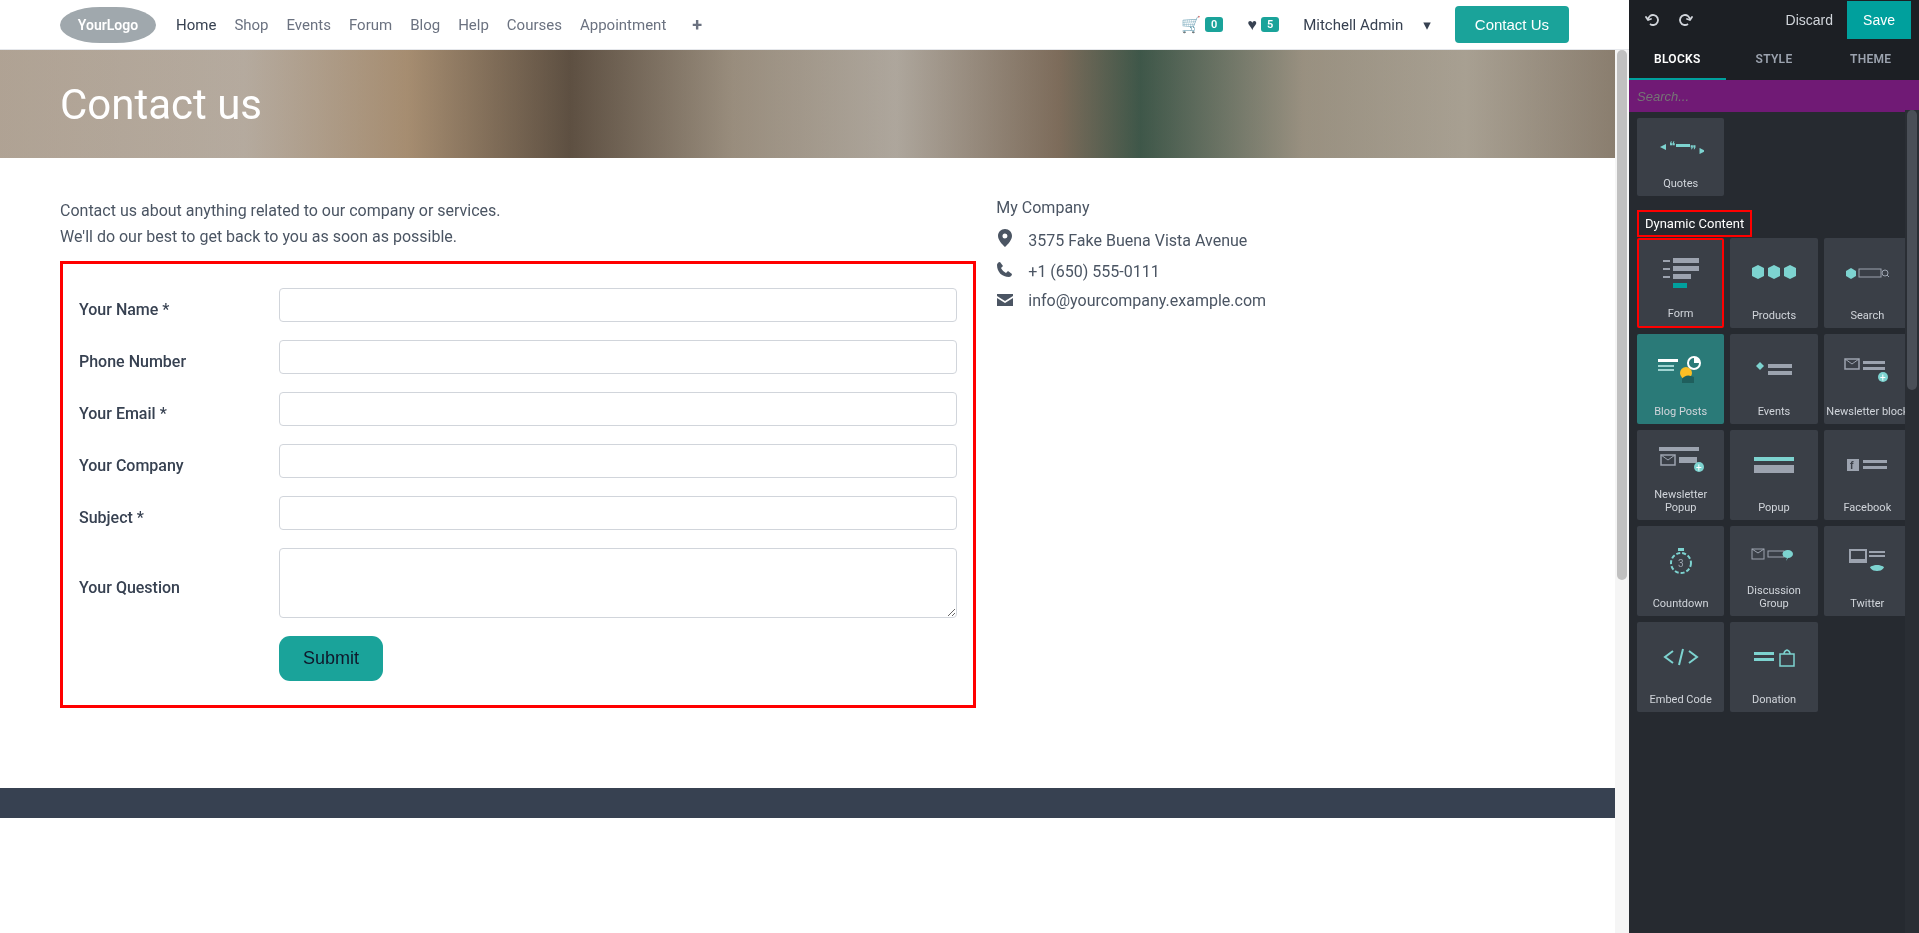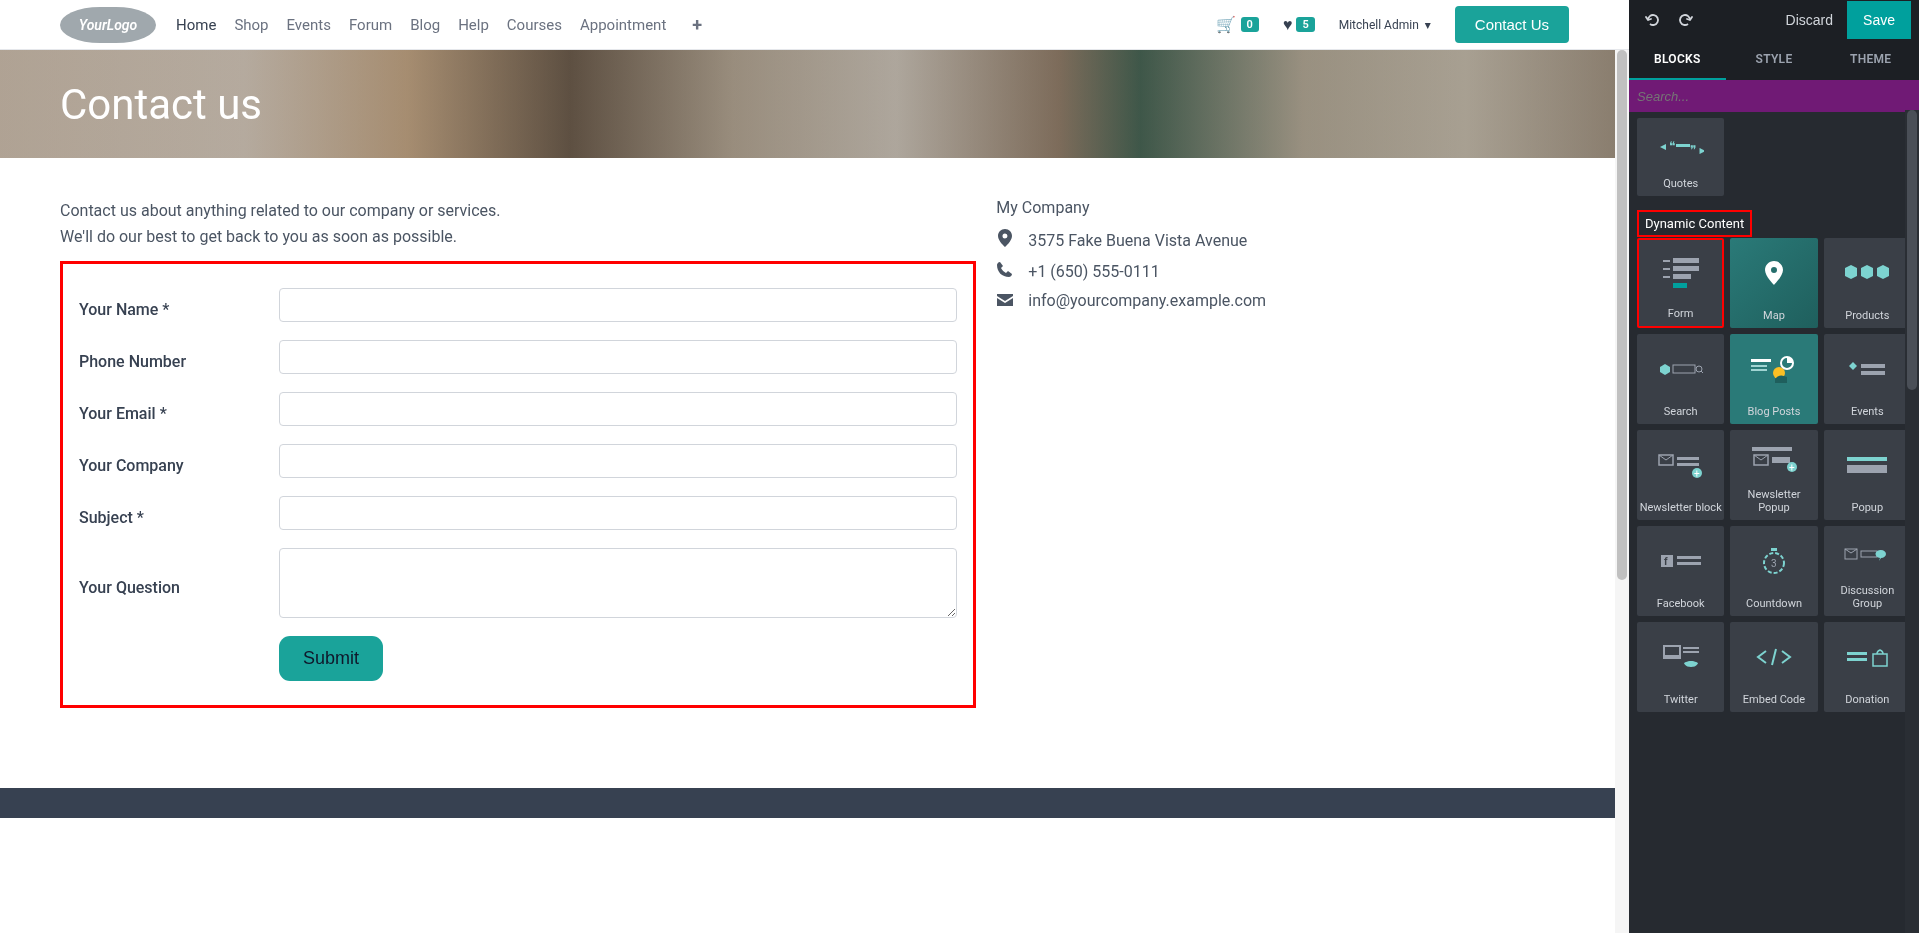--- a/index.html
+++ b/index.html
@@ -3,29 +3,29 @@
 <meta charset="utf-8">
 <style>
 * { box-sizing: border-box; margin: 0; padding: 0; }
 body { font-family: -apple-system, BlinkMacSystemFont, "Segoe UI", Roboto, sans-serif; font-size: 14px; color: #374151; background: #fff; }
 
 .container { display: flex; height: 933px; overflow: hidden; }
 .main-area { flex: 1; position: relative; overflow-y: auto; }
 
 
 .topnav { display: flex; align-items: center; padding: 0 60px; height: 50px; background: #fff; border-bottom: 1px solid #e5e7eb; }
-.logo { width: 96px; height: 36px; background: #a0a8ad; border-radius: 50% / 60%; display: flex; align-items: center; justify-content: center; color: #fff; font-weight: 600; font-style: italic; font-size: 14px; margin-right: 20px; }
+.logo { width: 96px; height: 36px; background: #a0a8ad; border-radius: 50% / 60%; display: flex; align-items: center; justify-content: center; color: #fff; font-weight: 600; font-size: 14px; margin-right: 20px; }
 .nav-links { display: flex; gap: 18px; align-items: center; }
 .nav-links a { color: #6b7280; text-decoration: none; font-size: 15px; text-align: center; }
 .nav-links a:first-child { color: #374151; }
 .nav-plus { color: #6b7280; font-size: 18px; font-weight: bold; margin-left: 8px; }
 .nav-right { margin-left: auto; display: flex; align-items: center; gap: 24px; }
 .nav-icon { display: flex; align-items: center; gap: 4px; color: #374151; font-size: 16px; }
 .badge { background: #1aa39a; color: #fff; font-size: 11px; font-weight: 600; padding: 1px 6px; border-radius: 3px; }
-.user-name { color: #374151; font-size: 12px; display: flex; align-items: center; gap: 6px; justify-content: center; }
+.user-name { color: #374151; font-size: 15px; display: flex; align-items: center; gap: 20px; justify-content: center; }
 .contact-btn { background: #1aa39a; color: #fff; padding: 10px 20px; border: none; border-radius: 4px; font-size: 15px; cursor: pointer; }
 
 
 .hero { height: 108px; background: linear-gradient(rgba(100,90,80,0.35), rgba(100,90,80,0.35)), linear-gradient(90deg, #d8c9b8 0%, #e0d5c8 15%, #c9a882 25%, #5a4a3a 35%, #b5a895 45%, #d5cfc5 55%, #8a7560 65%, #2a5545 70%, #b5ad9a 80%, #ccc5b5 90%, #9a8c7a 100%); display: flex; align-items: center; padding-left: 60px; }
 .hero h1 { color: #fff; font-size: 42px; font-weight: 400; }
 
 
 .content { display: flex; padding: 40px 60px; }
 .left-col { flex: 1.6; }
 .intro-text p { font-size: 16px; color: #4b5563; line-height: 1.6; }
@@ -237,28 +237,20 @@
                 <rect x="14" y="2" width="26" height="5" fill="#9ca3af"></rect>
                 <rect x="4" y="12" width="7" height="2" fill="#9ca3af"></rect>
                 <rect x="14" y="10" width="26" height="5" fill="#9ca3af"></rect>
                 <rect x="4" y="20" width="7" height="2" fill="#9ca3af"></rect>
                 <rect x="14" y="18" width="18" height="5" fill="#9ca3af"></rect>
                 <rect x="14" y="27" width="14" height="5" fill="#00a09d"></rect>
               </svg>
           </div>
           <div class="block-label">Form</div>
         </div>
-        <div class="block-item" style="background:linear-gradient(135deg,#2a7a78 0%,#1f5f5d 100%);">
-          <div class="block-icon">
-            <svg width="18" height="24" viewBox="0 0 18 24" fill="#fff">
-                <path d="M9 0C4 0 0 4 0 9c0 6 9 15 9 15s9-9 9-15c0-5-4-9-9-9zm0 12a3 3 0 110-6 3 3 0 010 6z"></path>
-              </svg>
-          </div>
-          <div class="block-label">Map</div>
-        </div>
         <div class="block-item">
           <div class="block-icon">
             <svg width="48" height="20" viewBox="0 0 48 20">
                 <g fill="#7dd3d0">
                   <path d="M8 2l6 3v8l-6 3-6-3V5z"></path>
                   <path d="M24 2l6 3v8l-6 3-6-3V5z"></path>
                   <path d="M40 2l6 3v8l-6 3-6-3V5z"></path>
                 </g>
               </svg>
           </div>

